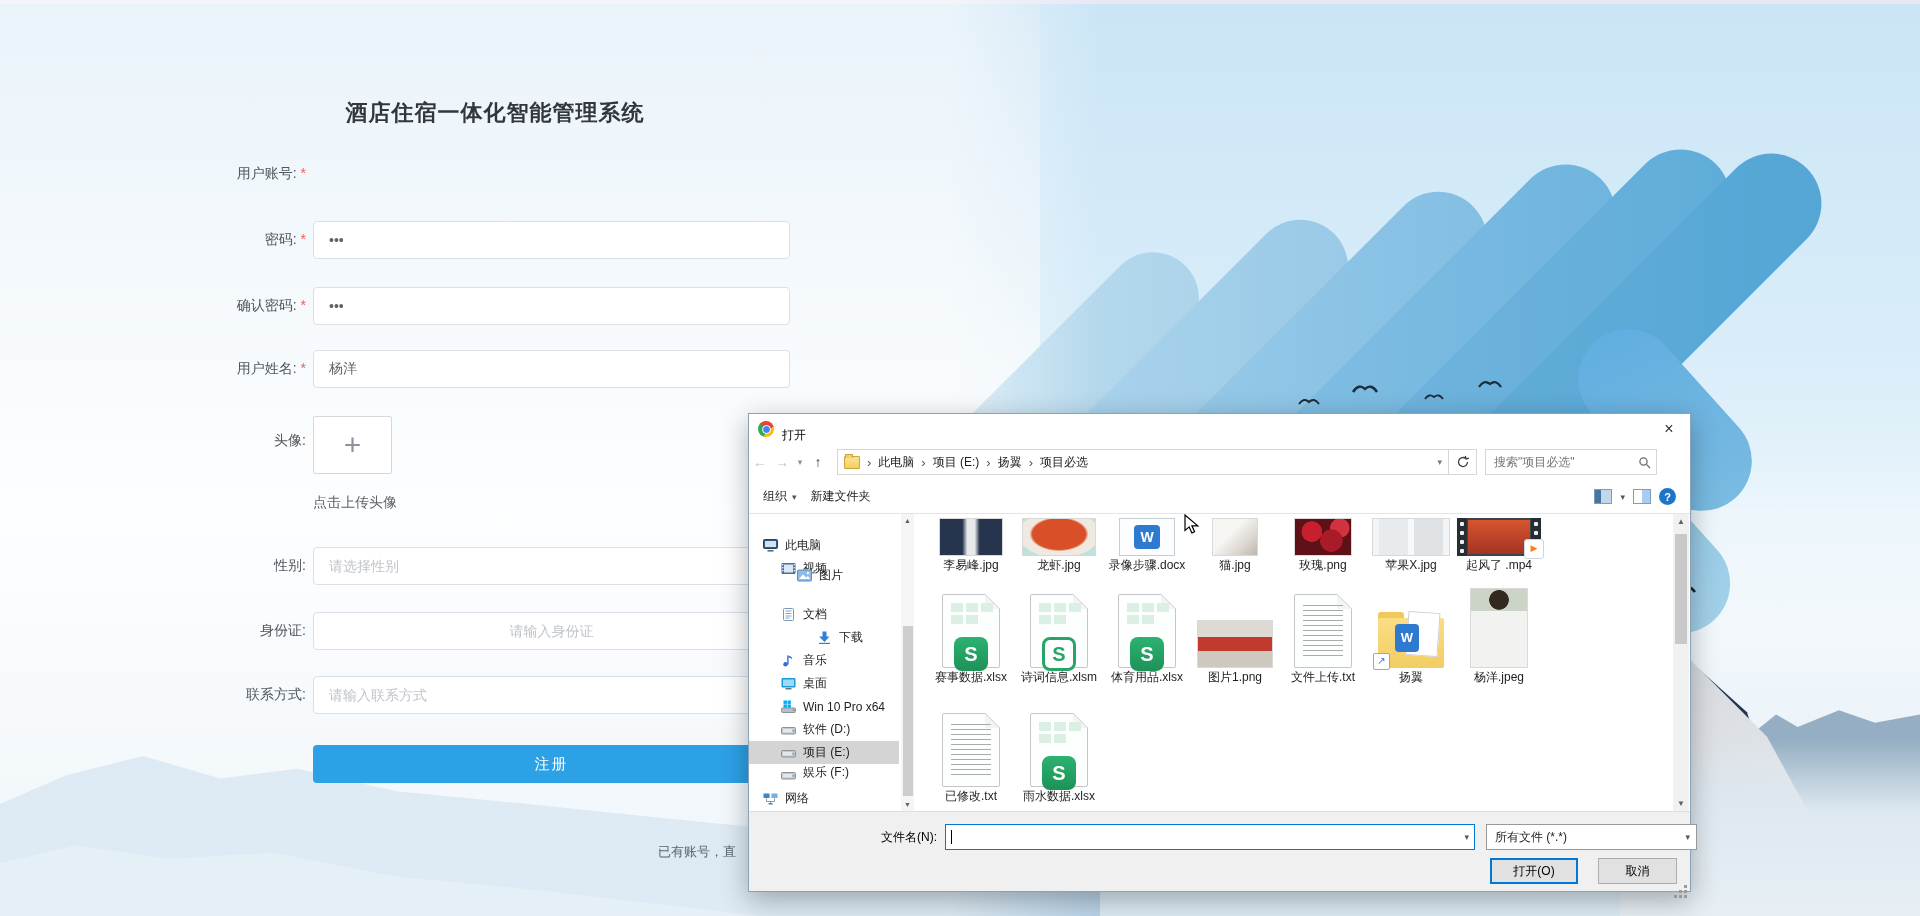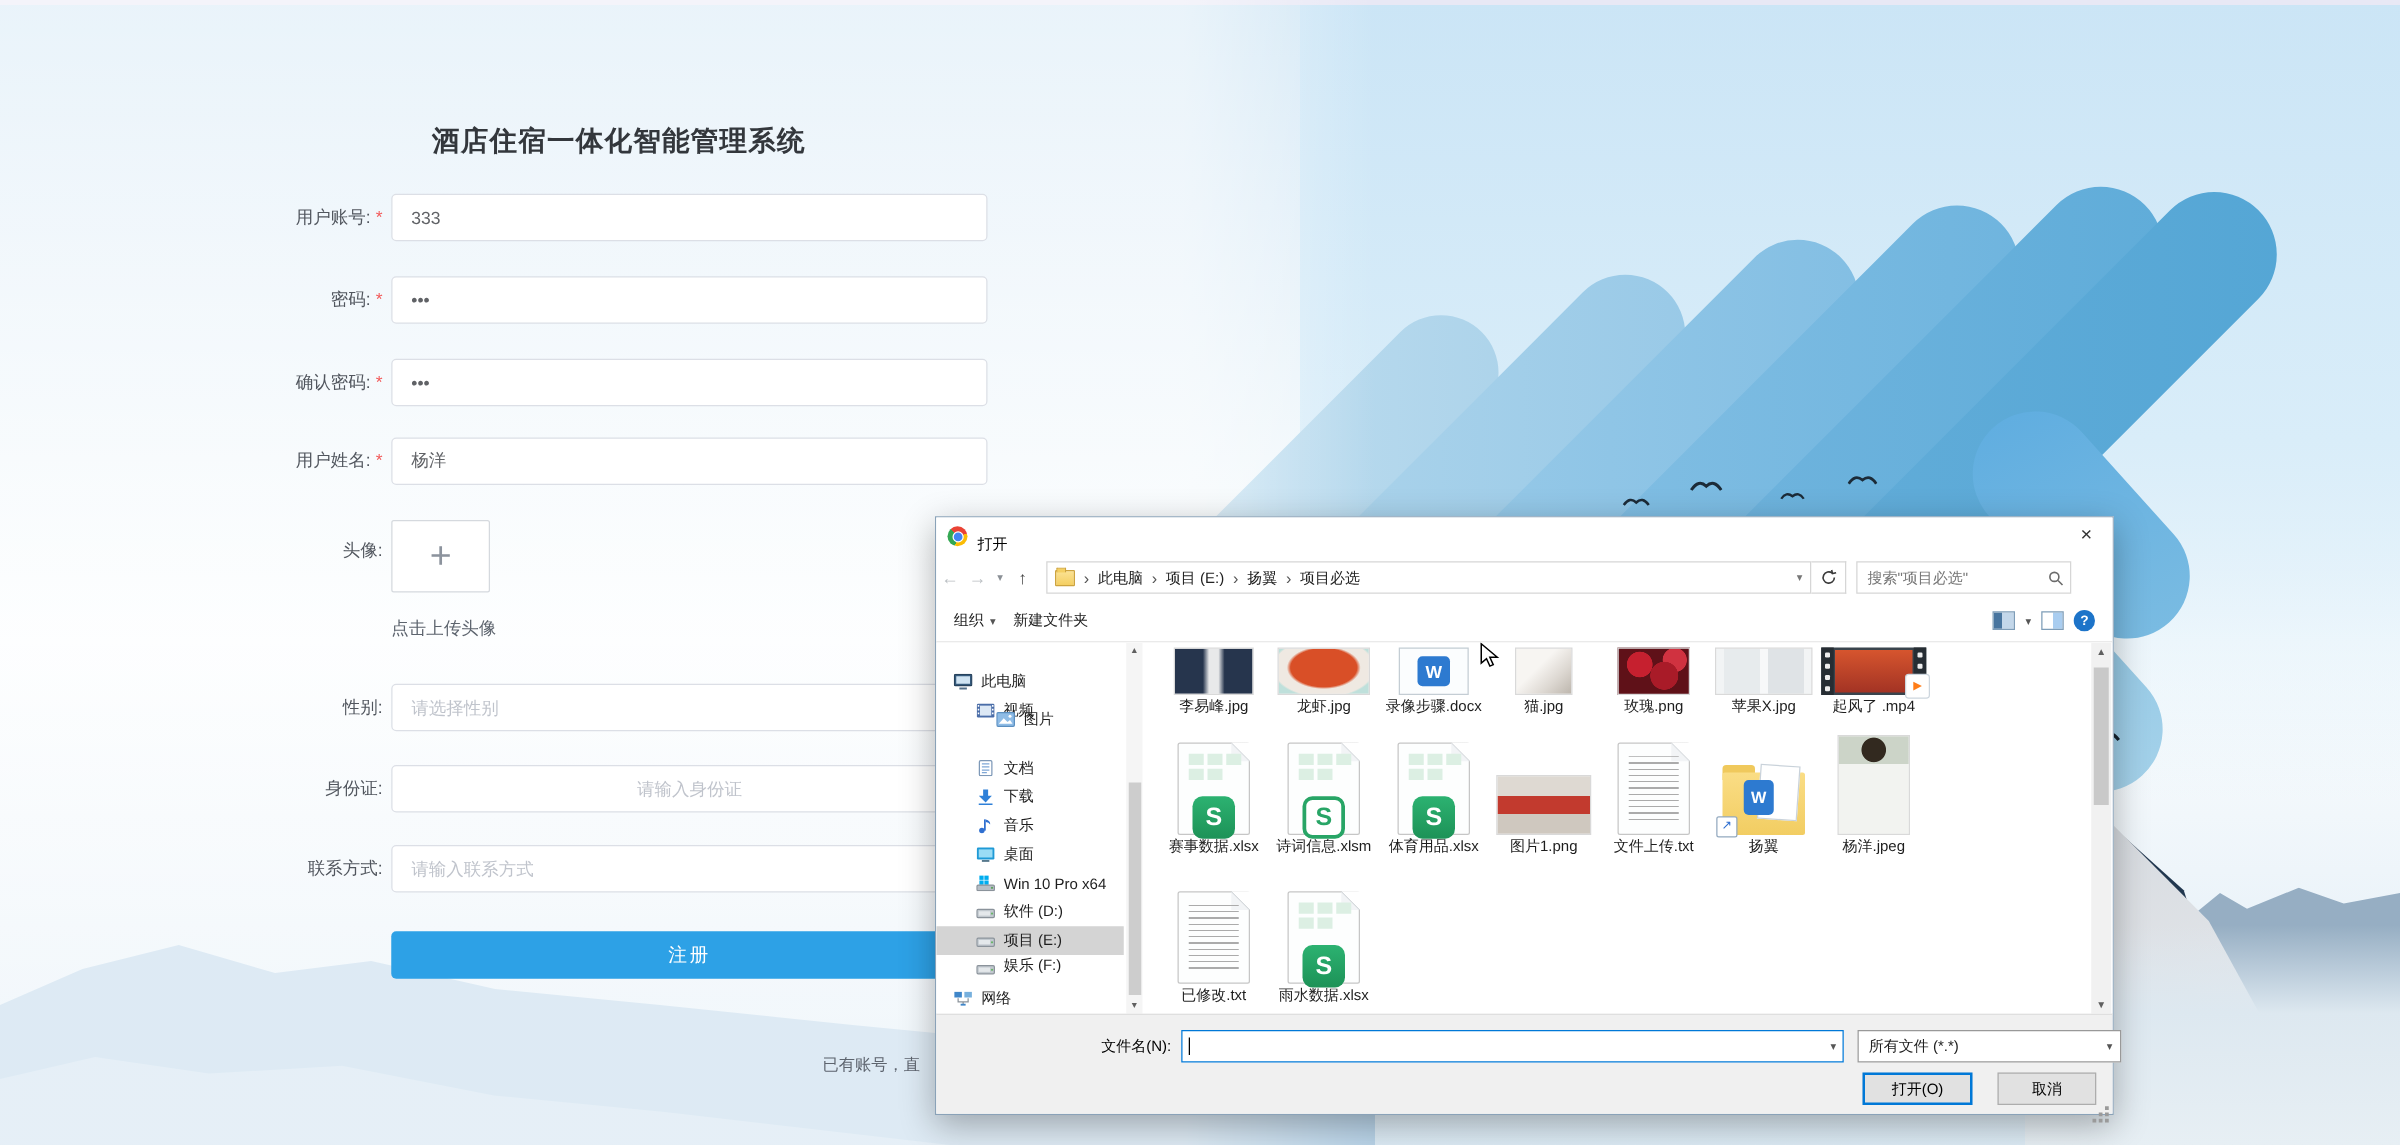--- a/index.html
+++ b/index.html
@@ -157,21 +157,20 @@
   <div class="mtn" style="left:1630px;top:645px;width:150px;height:240px;background:#21374f;clip-path:polygon(28% 0,78% 28%,88% 48%,60% 78%,30% 100%,0 100%,0 30%);"></div>
   <div class="mtn" style="left:1665px;top:660px;width:255px;height:256px;background:linear-gradient(160deg,#d7dbe0,#eceef1);clip-path:polygon(10% 0,40% 30%,62% 70%,72% 100%,0 100%,0 14%);"></div>
   <div class="mtn" style="left:1620px;top:740px;width:300px;height:176px;background:linear-gradient(180deg,rgba(223,233,240,0) 0,#dde8f0 40%,#e7eff4 100%);"></div>
 
   <div class="veil"></div>
 
   <div class="form-layer">
     <div class="reg-title">酒店住宿一体化智能管理系统</div>
 
     <div class="f-label" style="top:165px;"><span>用户账号:</span><span class="req">*</span></div>
-    <input class="f-input" style="top: 155px;" readonly="" value="333">
 
     <div class="f-label" style="top:231px;"><span>密码:</span><span class="req">*</span></div>
     <input class="f-input" style="top: 221px;" readonly="" value="•••">
 
     <div class="f-label" style="top:297px;"><span>确认密码:</span><span class="req">*</span></div>
     <input class="f-input" style="top: 287px;" readonly="" value="•••">
 
     <div class="f-label" style="top:360px;"><span>用户姓名:</span><span class="req">*</span></div>
     <input class="f-input" style="top: 350px;" readonly="" value="杨洋">
 
@@ -281,21 +280,21 @@
             </svg>
           <span class="lbl">图片</span>
           </div>
         <div class="side-item" style="top:89px;padding-left:32px;">
           <svg width="15" height="13" viewBox="0 0 15 13">
               <rect x="2.5" y="0.5" width="10" height="12" rx="1" fill="#fff" stroke="#7e99b8"></rect>
               <path d="M4.5 3 h6 M4.5 5.5 h6 M4.5 8 h6 M4.5 10 h4" stroke="#7fa7d6" stroke-width="1" fill="none"></path>
             </svg>
           <span class="lbl">文档</span>
           </div>
-        <div class="side-item" style="top:112px;padding-left:32px;">
+        <div class="side-item" style="top:112px;padding-left:32px;justify-content:center;">
           <svg width="15" height="13" viewBox="0 0 15 13">
               <path d="M5.5 0.5 h4 v5 h3 L7.5 11 L2 5.5 h3.5 z" fill="#2f80d8"></path>
               <rect x="2" y="11.8" width="11" height="1.2" fill="#2f80d8"></rect>
             </svg>
           <span class="lbl">下载</span>
           </div>
         <div class="side-item" style="top:135px;padding-left:32px;">
           <svg width="15" height="13" viewBox="0 0 15 13">
               <circle cx="4.5" cy="10.3" r="2.2" fill="#2f6fd0"></circle>
               <rect x="6.2" y="1.5" width="1.4" height="9" fill="#2f6fd0"></rect>

